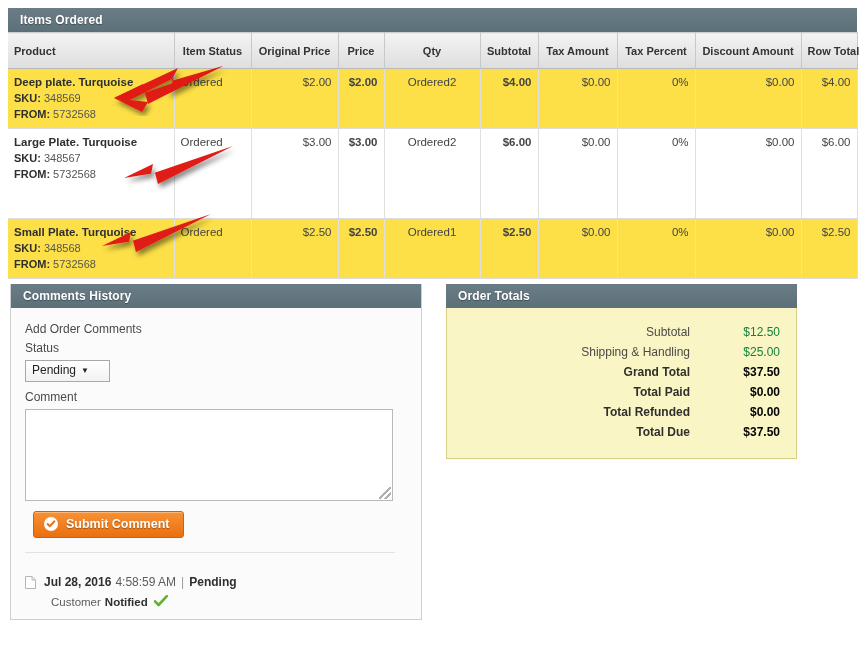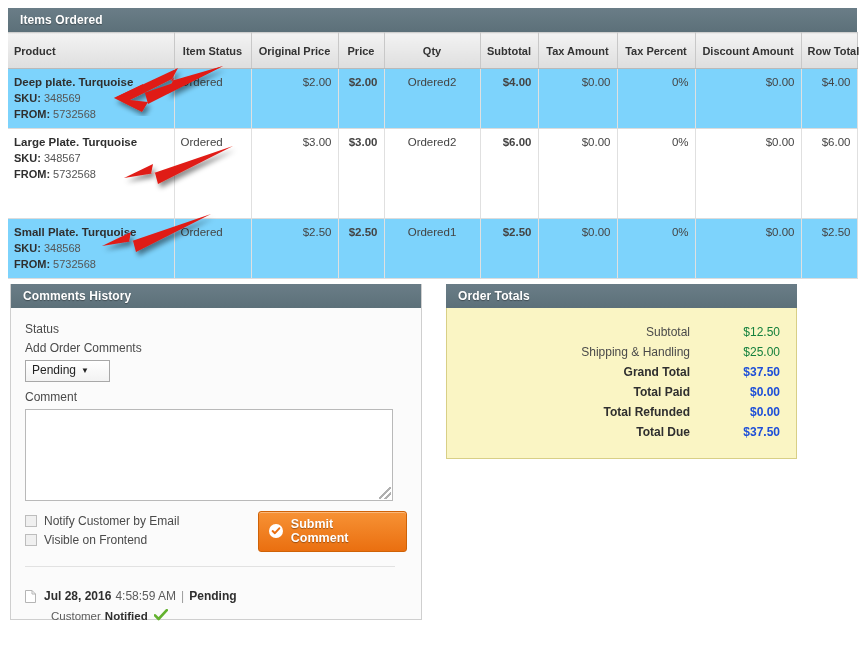--- a/index.html
+++ b/index.html
@@ -48,21 +48,21 @@
   table.items th:last-child { border-right: 1px solid #c8c8c8; }
   table.items td {
     border-right: 1px solid #e0e0e0;
     border-bottom: 1px solid #dcdcdc;
     padding: 6px 6px;
     vertical-align: top;
     font-size: 11.5px;
     color: #444;
     line-height: 15px;
   }
-  table.items tr.alt td { background: #7dd3fc; }
+  table.items tr.alt td { background: #fde047; }
   table.items tr.plain td { background: #ffffff; }
   td.num { text-align: right; white-space: nowrap; }
   td.ctr { text-align: center; white-space: nowrap; }
   .b { font-weight: bold; color: #2f2f2f; }
   .prodname { font-weight: bold; color: #2f2f2f; font-size: 11.5px; }
   .metarow { font-size: 11px; color: #555; margin-top: 1px; }
   .metarow .k { font-weight: bold; color: #2f2f2f; }
   .qty-line { font-size: 11.5px; }
 
   
@@ -154,21 +154,21 @@
     background: #faf5c4;
     border: 1px solid #d8cf86;
     border-top: none;
     padding: 14px 16px 16px 16px;
   }
   table.tot { width: 100%; border-collapse: collapse; }
   table.tot td { padding: 3px 0; font-size: 12px; }
   table.tot td.lab { text-align: right; color: #4a4a4a; padding-right: 18px; }
   table.tot td.val { text-align: right; color: #15803d; width: 72px; }
   table.tot tr.strong td.lab { font-weight: bold; color: #2f2f2f; }
-  table.tot tr.strong td.val { font-weight: bold; color: #1d4ed8; }
+  table.tot tr.strong td.val { font-weight: bold; color: #000000; }
 </style>
 </head>
 <body>
 
 <div id="items-wrap">
   <div class="panel-head">Items Ordered</div>
   <table class="items">
     <colgroup>
       <col style="width:166px">
         <col style="width:77px">
@@ -281,41 +281,31 @@
       </filter>
     </defs>
   <g filter="url(#sh3)">
     <path d="M4 34 L33 20 L31 30 L113 2 L38 40 L35 29 Z" fill="#e01b16"></path>
   </g>
 </svg>
 
 <div id="comments">
   <div class="panel-head">Comments History</div>
   <div class="cbody">
+    <div class="lbl">Add Order Comments</div>
     <div class="lbl">Status</div>
-    <div class="lbl">Add Order Comments</div>
     <div class="selbox">
       <span>Pending</span><span class="caret">▼</span>
     </div>
     <div class="lbl">Comment</div>
     <div class="ta">
       <div class="grip"></div>
     </div>
 
     <div class="ckrow">
-      <div class="cks">
-        <div class="ckline">
-          <span class="cbox"></span>
-          <span class="cklabel">Notify Customer by Email</span>
-        </div>
-        <div class="ckline">
-          <span class="cbox"></span>
-          <span class="cklabel">Visible on Frontend</span>
-        </div>
-      </div>
       <div class="btn-submit">
         <span class="ico">
           <svg width="10" height="10" viewBox="0 0 10 10">
               <path d="M1.6 5.1 L3.9 7.2 L8.3 2.3" stroke="#ea6f10" stroke-width="2" fill="none" stroke-linecap="round" stroke-linejoin="round"></path>
             </svg>
         </span>
         <span>Submit Comment</span>
       </div>
     </div>
 

